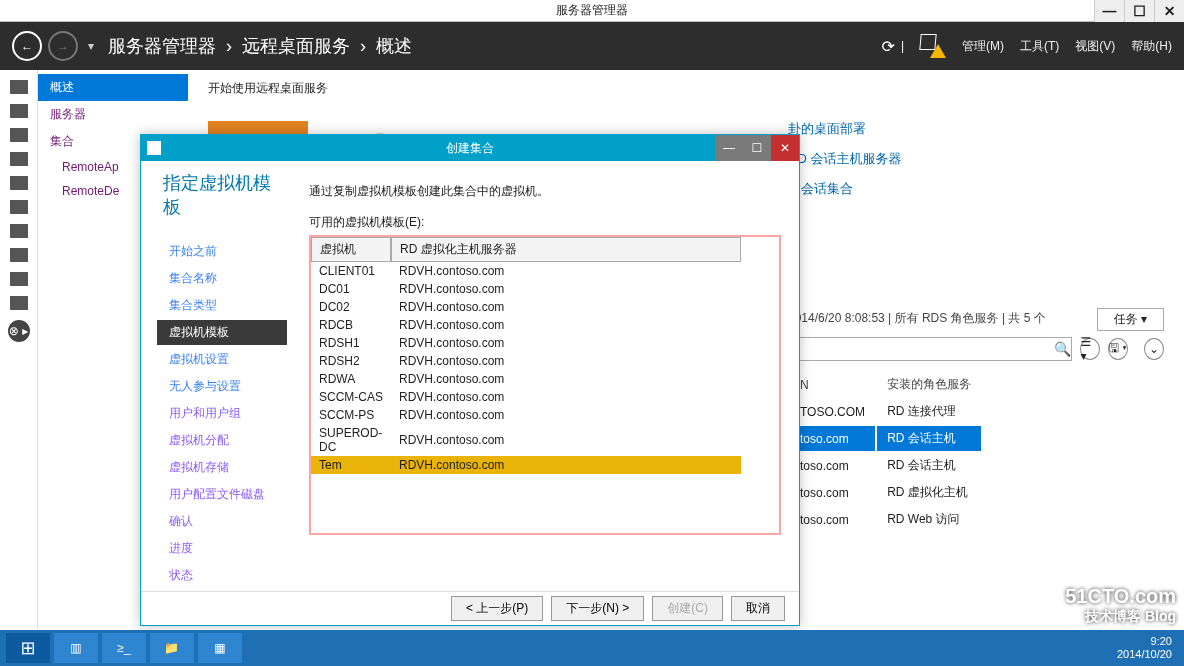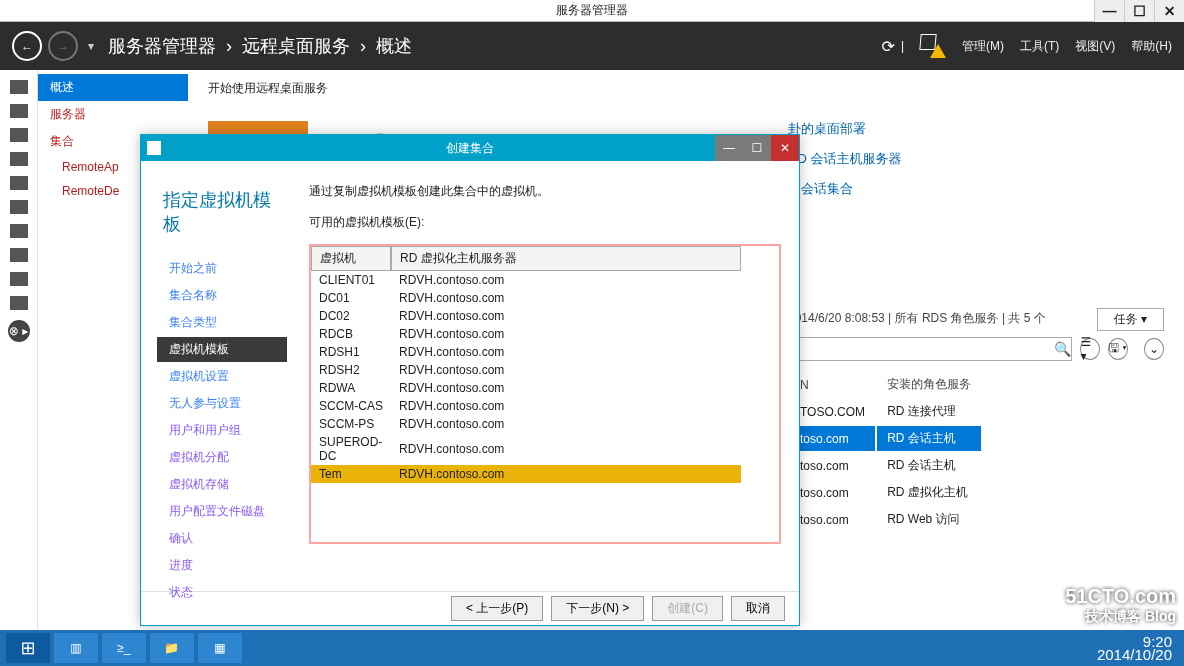--- a/index.html
+++ b/index.html
@@ -20,21 +20,21 @@
 .darkhead .right .itm { font-size:12px; color:#eee; cursor:pointer;}
 .flag { width:16px; height:16px; border:1px solid #fff; transform:skew(-5deg);}
 .warntri { width:0;height:0;border-left:8px solid transparent;border-right:8px solid transparent;border-bottom:14px solid #f6b800; position:relative; margin-left:-6px; margin-top:10px;}
 
 
 .content { display:flex; height: 560px; }
 .iconrail { width:38px; background:#fff; border-right:1px solid #e0e0e0; display:flex; flex-direction:column; align-items:center; gap:10px; padding-top:10px;}
 .iconrail .ic { width:18px; height:14px; background:#555; }
 .iconrail .circ { width:22px;height:22px;border-radius:50%;background:#444;color:#fff;display:flex;align-items:center;justify-content:center;font-size:12px;}
 .sidenav { width:150px; background:#fff; padding-top:4px;}
-.sidenav .item { padding:5px 12px; font-size:12px; color:#b91c1c; cursor:pointer;}
+.sidenav .item { padding:5px 12px; font-size:12px; color:#701a75; cursor:pointer;}
 .sidenav .item.sel { background:#0078d7; color:#fff;}
 .sidenav .sub { padding-left:24px;}
 .mainp { flex:1; padding:10px 20px; position:relative;}
 .mainp .start { font-size:12px; margin-bottom:24px;}
 .orangebox { width:100px; height:40px; background:#e38321; margin-bottom:8px;}
 .stephead { font-size:18px; color:#888; display:flex; align-items:center; gap:10px;}
 .numcirc { width:24px;height:24px;border-radius:50%;background:#ccc;color:#fff;display:flex;align-items:center;justify-content:center;font-size:14px;}
 .linklist { position:absolute; left:600px; top:50px; display:flex; flex-direction:column; gap:12px;justify-content:space-between;}
 .linklist .lk { color:#0066aa; font-size:13px;}
 .servhead { position:absolute; top:240px; left:600px; font-size:12px; color:#444;}
@@ -51,45 +51,45 @@
 
 .modal { position:absolute; left:140px; top:134px; width:660px; height:492px; background:#fff; border:1px solid #00a0c8; box-shadow:0 0 12px rgba(0,0,0,.25);}
 .modal .mtitle { height:26px; background:#00a0c8; color:#fff; display:flex; align-items:center; justify-content:center; position:relative;}
 .modal .mtitle .mwb { position:absolute; right:0; top:0; display:flex;}
 .modal .mtitle .mwbtn { width:28px; height:26px; display:flex; align-items:center; justify-content:center; background:#888; color:#fff; font-size:12px;}
 .modal .mtitle .mwbtn.min { background:#7a7a7a;}
 .modal .mtitle .mwbtn.max { background:#7a7a7a;}
 .modal .mtitle .mwbtn.close { background:#c43030;}
 .modal .mtitle .micon { position:absolute; left:6px; width:14px;height:14px; background:#fff;}
 .mbody { display:flex; height:430px;}
-.msidebar { width:160px; padding:27px 14px 8px 22px;}
+.msidebar { width:160px; padding:10px 14px 8px 22px;}
 .msidebar .big { font-size:18px; color:#0078aa; margin-bottom:20px;}
 .msidebar .step { font-size:12px; padding:4px 6px; margin-bottom:2px; color:#3b82f6;}
 .msidebar .step.sel { background:#3a3a3a; color:#fff; margin-left:-6px; padding-left:12px;}
 .msidebar .step.dis { color:#8b5cf6;}
 .mmain { flex:1; padding:22px 18px 8px 8px;}
 .mmain .desc { font-size:12px; margin-bottom:14px;}
-.mmain .label { font-size:12px; margin-bottom:13px;}
+.mmain .label { font-size:12px; margin-bottom:4px;}
 .vmtable { width:100%; border:2px solid #fca5a5; border-collapse:collapse; height:300px; display:block; overflow:hidden;}
 .vmtable thead { display:block;}
 .vmtable tbody { display:block;}
 .vmtable th { font-size:12px; font-weight:normal; text-align:left; padding:3px 8px; border:1px solid #aaa; background:#f4f4f4;}
 .vmtable td { font-size:12px; padding:2px 8px;}
 .vmtable tr.sel td { background:#eab308;}
 .vmtable th:nth-child(1), .vmtable td:nth-child(1){ width:80px; display:inline-block;}
 .vmtable th:nth-child(2), .vmtable td:nth-child(2){ width:350px; display:inline-block;}
 .mfoot { height:34px; border-top:1px solid #ddd; display:flex; align-items:center; justify-content:flex-end; gap:8px; padding:0 14px;}
 .mfoot button { font-size:12px; padding:3px 14px; background:#f0f0f0; border:1px solid #999;}
 .mfoot button.dis { color:#aaa;}
 
 
 .taskbar { position:absolute; bottom:0; left:0; right:0; height:36px; background:#1f6fb5; display:flex; align-items:center; padding:0 6px; gap:4px;}
 .taskbar .tb { width:44px; height:30px; background:#2e86d0; display:flex; align-items:center; justify-content:center; color:#fff;}
 .taskbar .tb.start { background:#0e5aa0; font-size:18px;}
-.taskbar .clock { margin-left:auto; color:#fff; font-size:15px; text-align:right; line-height:13px; margin-right:6px;}
+.taskbar .clock { margin-left:auto; color:#fff; font-size:11px; text-align:right; line-height:13px; margin-right:6px;}
 .watermark { position:absolute; right:8px; bottom:40px; color:#fff; font-size:20px; font-weight:bold; text-shadow:0 0 4px #000; opacity:.85; text-align:right;}
 </style>
 </head>
 <body>
 
 <div class="titlebar">
   <span class="title">服务器管理器</span>
   <div class="winbtns">
     <div class="winbtn">—</div>
     <div class="winbtn">☐</div>

